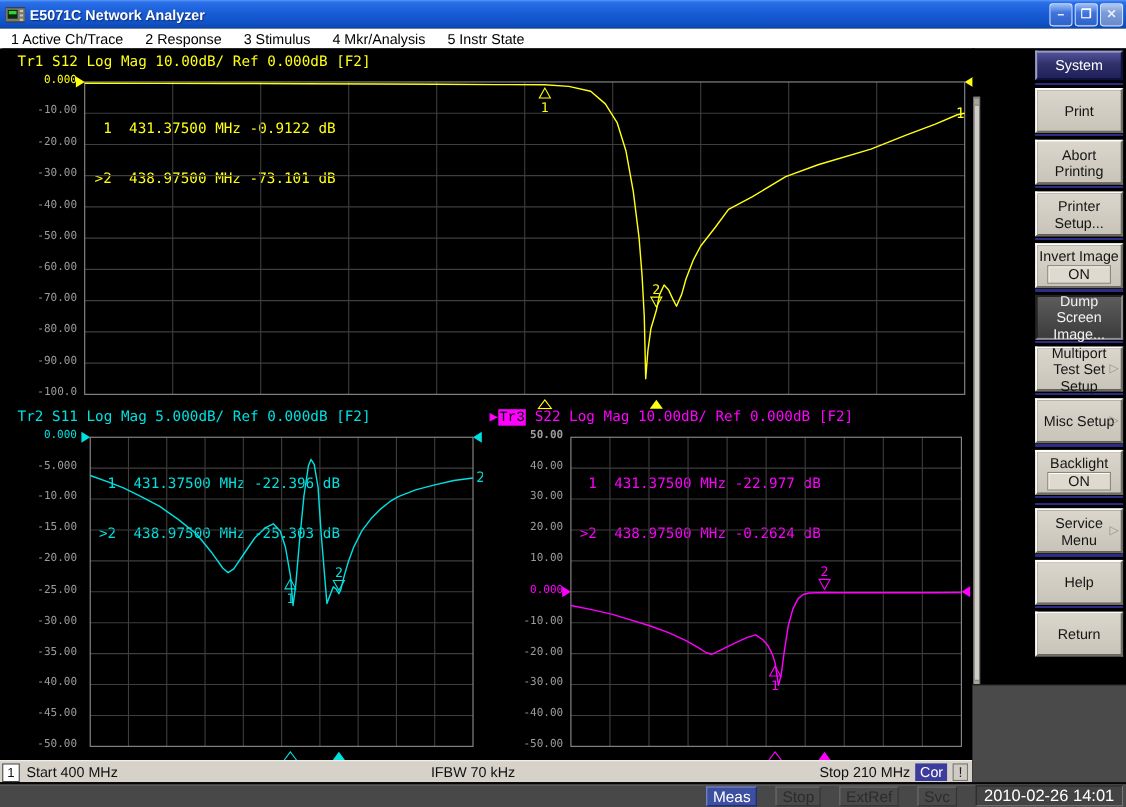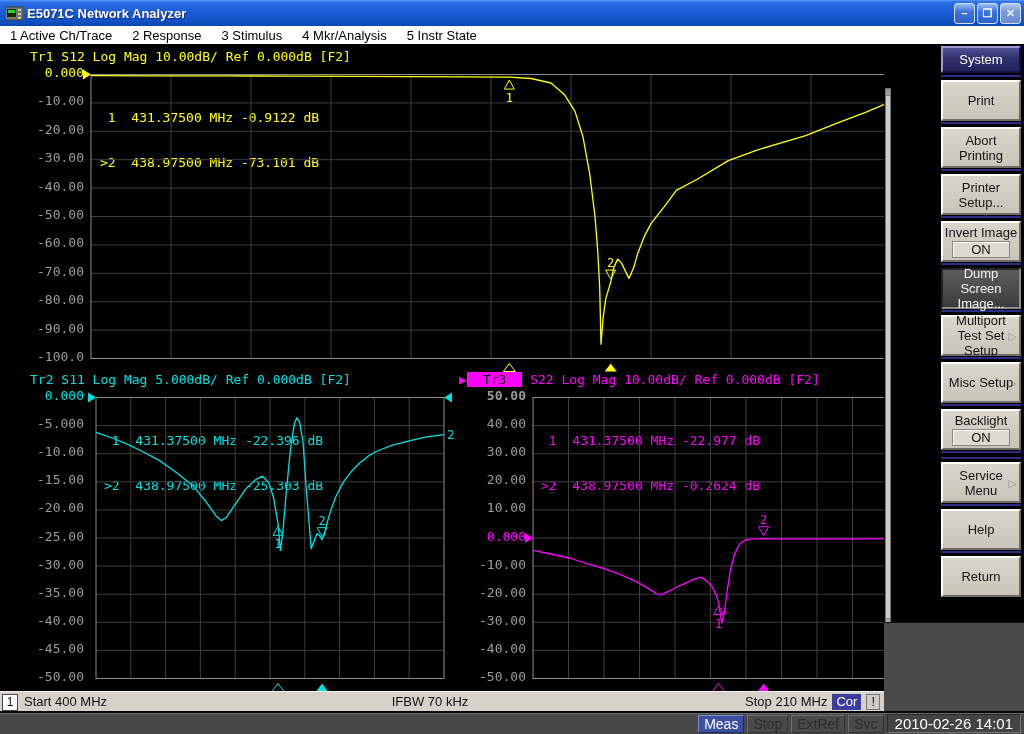--- a/index.html
+++ b/index.html
@@ -15,28 +15,28 @@
   .winbtn{width:21px;height:21px;border-radius:3px;border:1px solid #cfe0ff;
     background:linear-gradient(180deg,#9cbef5,#3f74dd 40%,#2f62c8);
     color:#fff;font-size:11px;font-weight:bold;display:flex;align-items:center;justify-content:center;
     box-sizing:border-box;line-height:1;}
   .winbtn.close{background:linear-gradient(180deg,#b6c9ec,#7b9cd8 40%,#6a8cc8);color:#e8eefb;}
   
   .menubar{position:absolute;left:0;top:26px;width:1024px;height:18px;background:#ffffff;
     display:flex;align-items:center;font-size:13px;color:#000;}
   .mi{padding:0 10px;white-space:nowrap;}
   
-  .display{position:absolute;left:16px;top:44px;width:884px;height:647px;background:#000;
+  .display{position:absolute;left:2px;top:44px;width:884px;height:647px;background:#000;
     font-family:"DejaVu Sans Mono",monospace;}
   .plot-header{position:absolute;font-size:13px;white-space:pre;letter-spacing:0;}
   .readout{position:absolute;font-size:13px;line-height:15px;white-space:pre;}
-  .tr-badge{padding:0 16px;}
+  .tr-badge{padding:0 1px;font-family:Liberation Mono, monospace;}
   .plot-svg{position:absolute;}
   .ylabels{position:absolute;}
-  .yl{position:absolute;right:0;width:100%;text-align:right;font-size:13px;line-height:16px;color:#9c9c9c;}
+  .yl{position:absolute;right:0;width:100%;text-align:right;font-size:10px;line-height:16px;color:#9c9c9c;}
   .mnum{font-family:"DejaVu Sans Mono",monospace;font-size:12px;}
   .mnum2{font-family:"DejaVu Sans Mono",monospace;font-size:13px;}
   
   .statusbar{position:absolute;left:0;top:647px;width:884px;height:20px;
     background:#d6d2ca;border-top:1px solid #f4f2ee;box-sizing:border-box;
     font-size:13px;color:#111;}
   .ch-box{position:absolute;left:2px;top:2px;width:14px;height:15px;background:#fff;
     border:1px solid #444;text-align:center;line-height:15px;font-size:12px;}
   .sb-start{position:absolute;left:24px;top:2px;}
   .sb-ifbw{position:absolute;left:430px;top:2px;transform:translateX(-50%);}
@@ -59,21 +59,21 @@
   .softkey.active{background:linear-gradient(180deg,#5c5c5c,#3c3c3c);
     border-color:#232323 #8d8d8d #8d8d8d #232323;color:#f2f2f2;}
   .sk-value{display:block;width:74%;margin-top:1px;background:#dedacf;border:1px solid #8a887e;
     box-shadow:inset 1px 1px 0 #fffdf6;line-height:15px;}
   .sk-arrow{position:absolute;right:2px;top:50%;transform:translateY(-50%);
     color:#96938a;font-size:11px;}
   .sk-lower{position:absolute;left:0;right:0;top:578px;bottom:0;background:#4a4a4a;border-top:1px solid #111;}
   
   .taskbar{position:absolute;left:0;top:711px;width:1024px;height:23px;background:#484848;
     border-top:2px solid #060606;box-sizing:border-box;box-shadow:inset 0 1px 0 #6a6a6a;
-    display:flex;align-items:center;justify-content:flex-end;gap:3px;padding-right:3px;font-size:14px;}
+    display:flex;align-items:center;justify-content:flex-end;gap:17px;padding-right:3px;font-size:14px;}
   .tb-meas{background:#3d4fa0;color:#fff;border:1px solid;border-color:#7d8cc8 #1a2a66 #1a2a66 #7d8cc8;
     padding:0 5px;line-height:16px;}
   .tb-dis{background:#4a4a4a;color:#2c2c2c;border:1px solid;border-color:#6e6e6e #333 #333 #6e6e6e;
     padding:0 5px;line-height:16px;}
   .tb-clock{background:#434343;color:#fff;border:1px solid;border-color:#2a2a2a #777 #777 #2a2a2a;
     padding:0 7px;line-height:17px;font-size:15px;}
 </style>
 </head>
 <body>
 

